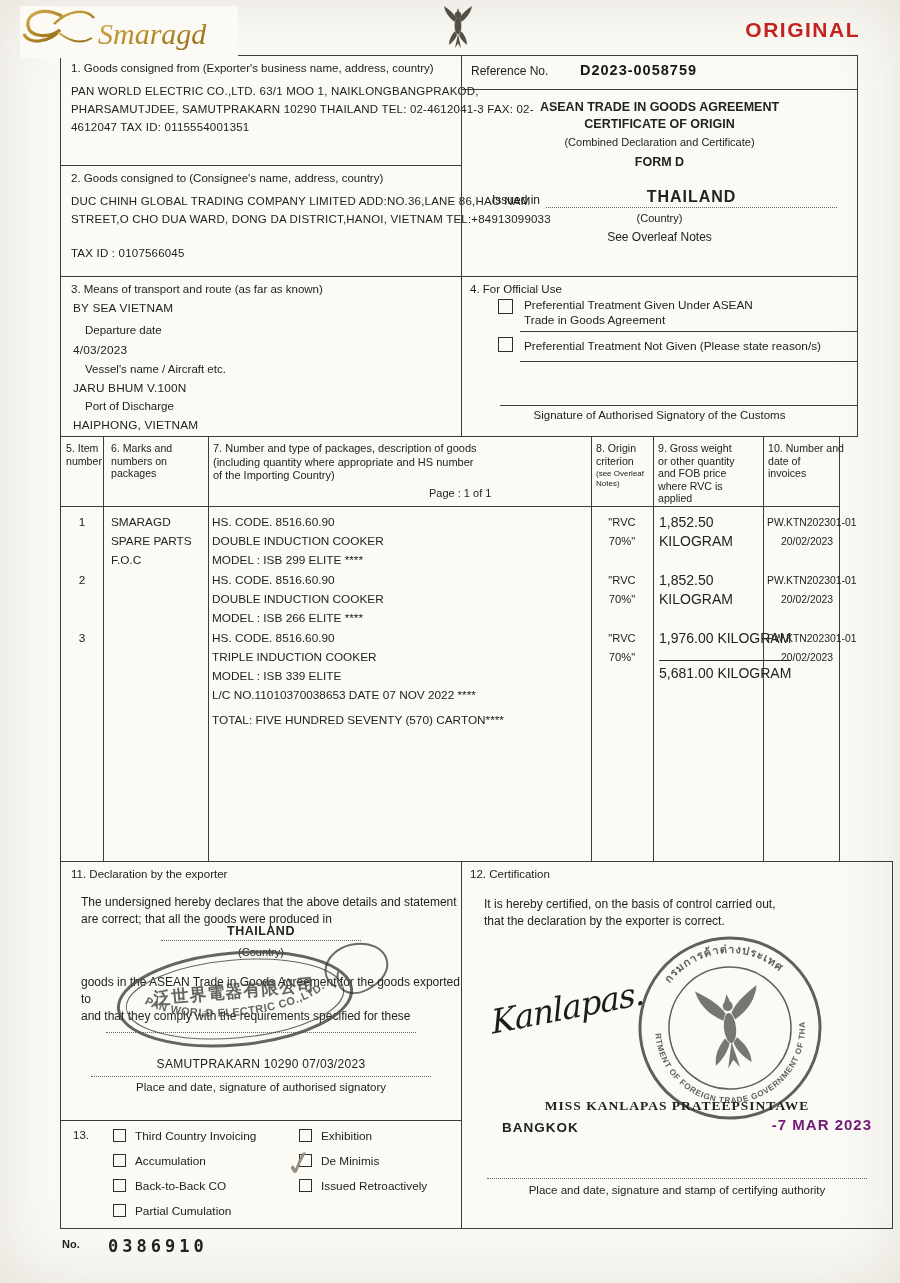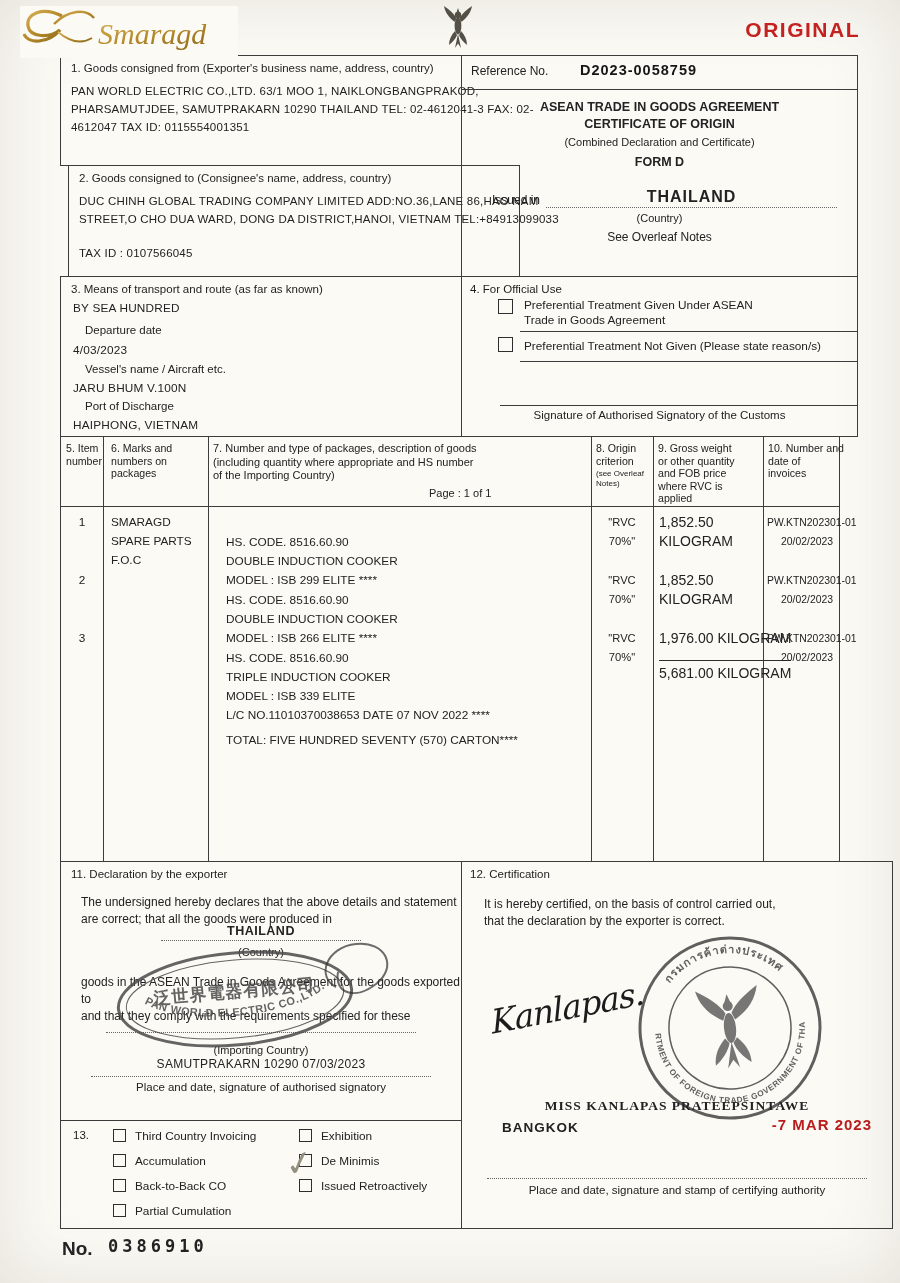--- a/index.html
+++ b/index.html
@@ -50,21 +50,21 @@
          grid-template-columns:42px 105px 383px 62px 110px 96px;}
   .th{font-size:10.6px;line-height:12.5px;padding:5px 2px 0 5px;}
   .th.c7{font-size:11px;line-height:13.5px;}
   .th-note{font-size:8px;line-height:9.5px;margin-top:2px;}
   .page-label{position:absolute;left:368px;top:50px;font-size:11px;}
   .trow{position:absolute;left:0;width:100%;display:grid;grid-template-columns:42px 105px 383px 62px 110px 96px;
         font-size:11.8px;line-height:19px;}
   .trow .td div{white-space:nowrap;}
   .td.item{text-align:center;}
   .td.marks{padding-left:8px;}
-  .td.desc{padding-left:18px;margin-top:20px;}
+  .td.desc{padding-left:4px;}
   .td.origin{text-align:center;font-size:11.2px;}
   .td.weight{padding-left:6px;font-size:14px;}
   .td.invoice{padding-left:4px;font-size:10.4px;}
   .td.invoice div:nth-child(2){padding-left:14px;}
   .row3 .td.desc div:nth-child(5){margin-top:6px;}
   .weight-total{margin-top:12px;border-top:1.4px solid #2f2f2f;width:max-content;padding-top:3px;}
 
   
   .para{position:absolute;font-size:12px;line-height:17px;}
   .dotted-mid{position:absolute;left:100px;right:100px;text-align:center;border-bottom:1.2px dotted #666;
@@ -77,28 +77,28 @@
   .stamp-text-arc{font-size:11px;font-weight:700;fill:var(--stamp-ink,#4a4a4a);letter-spacing:.5px;}
   .sig-loop{position:absolute;left:245px;top:70px;opacity:.7;z-index:5;}
   .round-stamp{position:absolute;left:172px;top:70px;width:192px;height:192px;opacity:.88;transform:rotate(-6deg);z-index:4;}
   .stamp-text-thai{font-size:11px;font-weight:700;fill:var(--stamp-ink,#4a4a4a);letter-spacing:1px;}
   .stamp-text-eng{font-size:8.2px;font-weight:700;fill:var(--stamp-ink,#4a4a4a);letter-spacing:.6px;}
   .signature{position:absolute;left:28px;top:126px;font-family:"DejaVu Serif",serif;font-style:italic;
              font-size:33px;transform:rotate(-11deg) skewX(-6deg);color:#1c1c1c;z-index:5;letter-spacing:-1px;}
   .officer{position:absolute;left:0;right:0;top:236px;text-align:center;font-family:"Liberation Serif",serif;
            font-size:13.5px;font-weight:600;letter-spacing:1px;z-index:5;}
   .place{position:absolute;left:40px;top:258px;font-size:13.5px;font-weight:600;letter-spacing:1px;z-index:5;}
-  .date-stamp{position:absolute;right:20px;top:254px;font-size:15px;font-weight:700;letter-spacing:1px;color:#b91c1c;z-index:5;}
+  .date-stamp{position:absolute;right:20px;top:254px;font-size:15px;font-weight:700;letter-spacing:1px;color:#701a75;z-index:5;}
 
   
   .cb13{position:absolute;width:13px;height:13px;border:1.3px solid #2e2e2e;}
   .lbl13{position:absolute;font-size:11.8px;}
   .checkmark{position:absolute;left:224px;top:22px;font-size:34px;color:#93907f;transform:rotate(-12deg);z-index:3;}
 
-  .doc-no{position:absolute;left:62px;top:1238px;font-size:19px;font-weight:700;}
+  .doc-no{position:absolute;left:62px;top:1238px;font-size:11px;font-weight:700;}
   .doc-no-val{position:absolute;left:108px;top:1236px;font-family:"DejaVu Sans Mono",monospace;
               font-size:17px;font-weight:700;letter-spacing:4px;}
 </style>
 </head>
 <body>
 
 <div class="sheet">
 
   <div class="logo">
     <svg width="218" height="52" viewBox="0 0 218 52">
@@ -133,21 +133,21 @@
 
   <div class="bx box1" style="left:60px;top:55px;width:402px;height:111px;">
     <div class="bx-label">1. Goods consigned from (Exporter's business name, address, country)</div>
     <div class="bx-lines">
         <div>PAN WORLD ELECTRIC CO.,LTD. 63/1 MOO 1, NAIKLONGBANGPRAKOD,</div>
         <div>PHARSAMUTJDEE, SAMUTPRAKARN 10290 THAILAND TEL: 02-4612041-3 FAX: 02-</div>
         <div>4612047 TAX ID: 0115554001351</div>
       </div>
   </div>
 
-  <div class="bx box2" style="left:60px;top:165px;width:452px;height:112px;margin-left:8px;">
+  <div class="bx box2" style="left:60px;top:165px;width:402px;height:112px;">
     <div class="bx-label">2. Goods consigned to (Consignee's name, address, country)</div>
     <div class="bx-lines">
         <div>DUC CHINH GLOBAL TRADING COMPANY LIMITED ADD:NO.36,LANE 86,HAO NAM</div>
         <div>STREET,O CHO DUA WARD, DONG DA DISTRICT,HANOI, VIETNAM TEL:+84913099033</div>
         <div>TAX ID : 0107566045</div>
       </div>
   </div>
 
   <div class="bx refbox">
     <div class="ref-label">Reference No.</div>
@@ -160,21 +160,21 @@
     <div class="issued-row">
       <span class="issued-label">Issued in</span>
       <span class="issued-value">THAILAND</span>
     </div>
     <div class="ctr t-n" style="top:156px;">(Country)</div>
     <div class="ctr" style="top:174px;font-size:12px;">See Overleaf Notes</div>
   </div>
 
   <div class="bx box3" style="left:60px;top:276px;width:402px;height:161px;">
     <div class="bx-label">3. Means of transport and route (as far as known)</div>
-    <div class="kv-value" style="left:12px;top:24px;">BY SEA HUNDRED</div>
+    <div class="kv-value" style="left:12px;top:24px;">BY SEA VIETNAM</div>
     <div class="kv-label" style="left:24px;top:47px;">Departure date</div>
     <div class="kv-value" style="left:12px;top:66px;">4/03/2023</div>
     <div class="kv-label" style="left:24px;top:86px;">Vessel's name / Aircraft etc.</div>
     <div class="kv-value" style="left:12px;top:104px;">JARU BHUM V.100N</div>
     <div class="kv-label" style="left:24px;top:123px;">Port of Discharge</div>
     <div class="kv-value" style="left:12px;top:141px;">HAIPHONG, VIETNAM</div>
   </div>
 
   <div class="bx box4" style="left:461px;top:276px;width:397px;height:161px;">
     <div class="bx-label" style="left:8px;">4. For Official Use</div>
@@ -313,21 +313,20 @@
       <div>The undersigned hereby declares that the above details and statement</div>
       <div>are correct; that all the goods were produced in</div>
     </div>
     <div class="dotted-mid" style="top:62px;">THAILAND</div>
     <div class="small-ctr" style="top:84px;">(Country)</div>
     <div class="para" style="left:20px;top:112px;">
       <div>goods in the ASEAN Trade in Goods Agreement for the goods exported to</div>
       <div>and that they comply with the requirements specified for these</div>
     </div>
     <div class="dotrule" style="left:45px;right:45px;top:170px;"></div>
-    <div class="small-ctr" style="top:182px;">(Importing Country)</div>
     <div class="small-ctr" style="top:195px;font-size:12px;letter-spacing:.3px;">SAMUTPRAKARN 10290 07/03/2023</div>
     <div class="dotrule" style="left:30px;right:30px;top:214px;"></div>
     <div class="small-ctr" style="top:219px;font-size:11.5px;">Place and date, signature of authorised signatory</div>
 
     <svg class="oval-stamp" viewBox="0 0 244 102">
       <ellipse cx="122" cy="51" rx="117" ry="46" class="stamp-stroke" stroke-width="3" fill="none"></ellipse>
       <ellipse cx="122" cy="51" rx="109" ry="39" class="stamp-stroke" stroke-width="1" fill="none"></ellipse>
       <path id="ovb" d="M 28 45 A 102 37 0 0 0 216 45" fill="none"></path>
       <text class="stamp-text-cjk" x="122" y="49" text-anchor="middle">泛世界電器有限公司</text>
       <text class="stamp-text-arc"><textPath href="#ovb" startOffset="50%" text-anchor="middle">PAN WORLD ELECTRIC CO.,LTD.</textPath></text>

